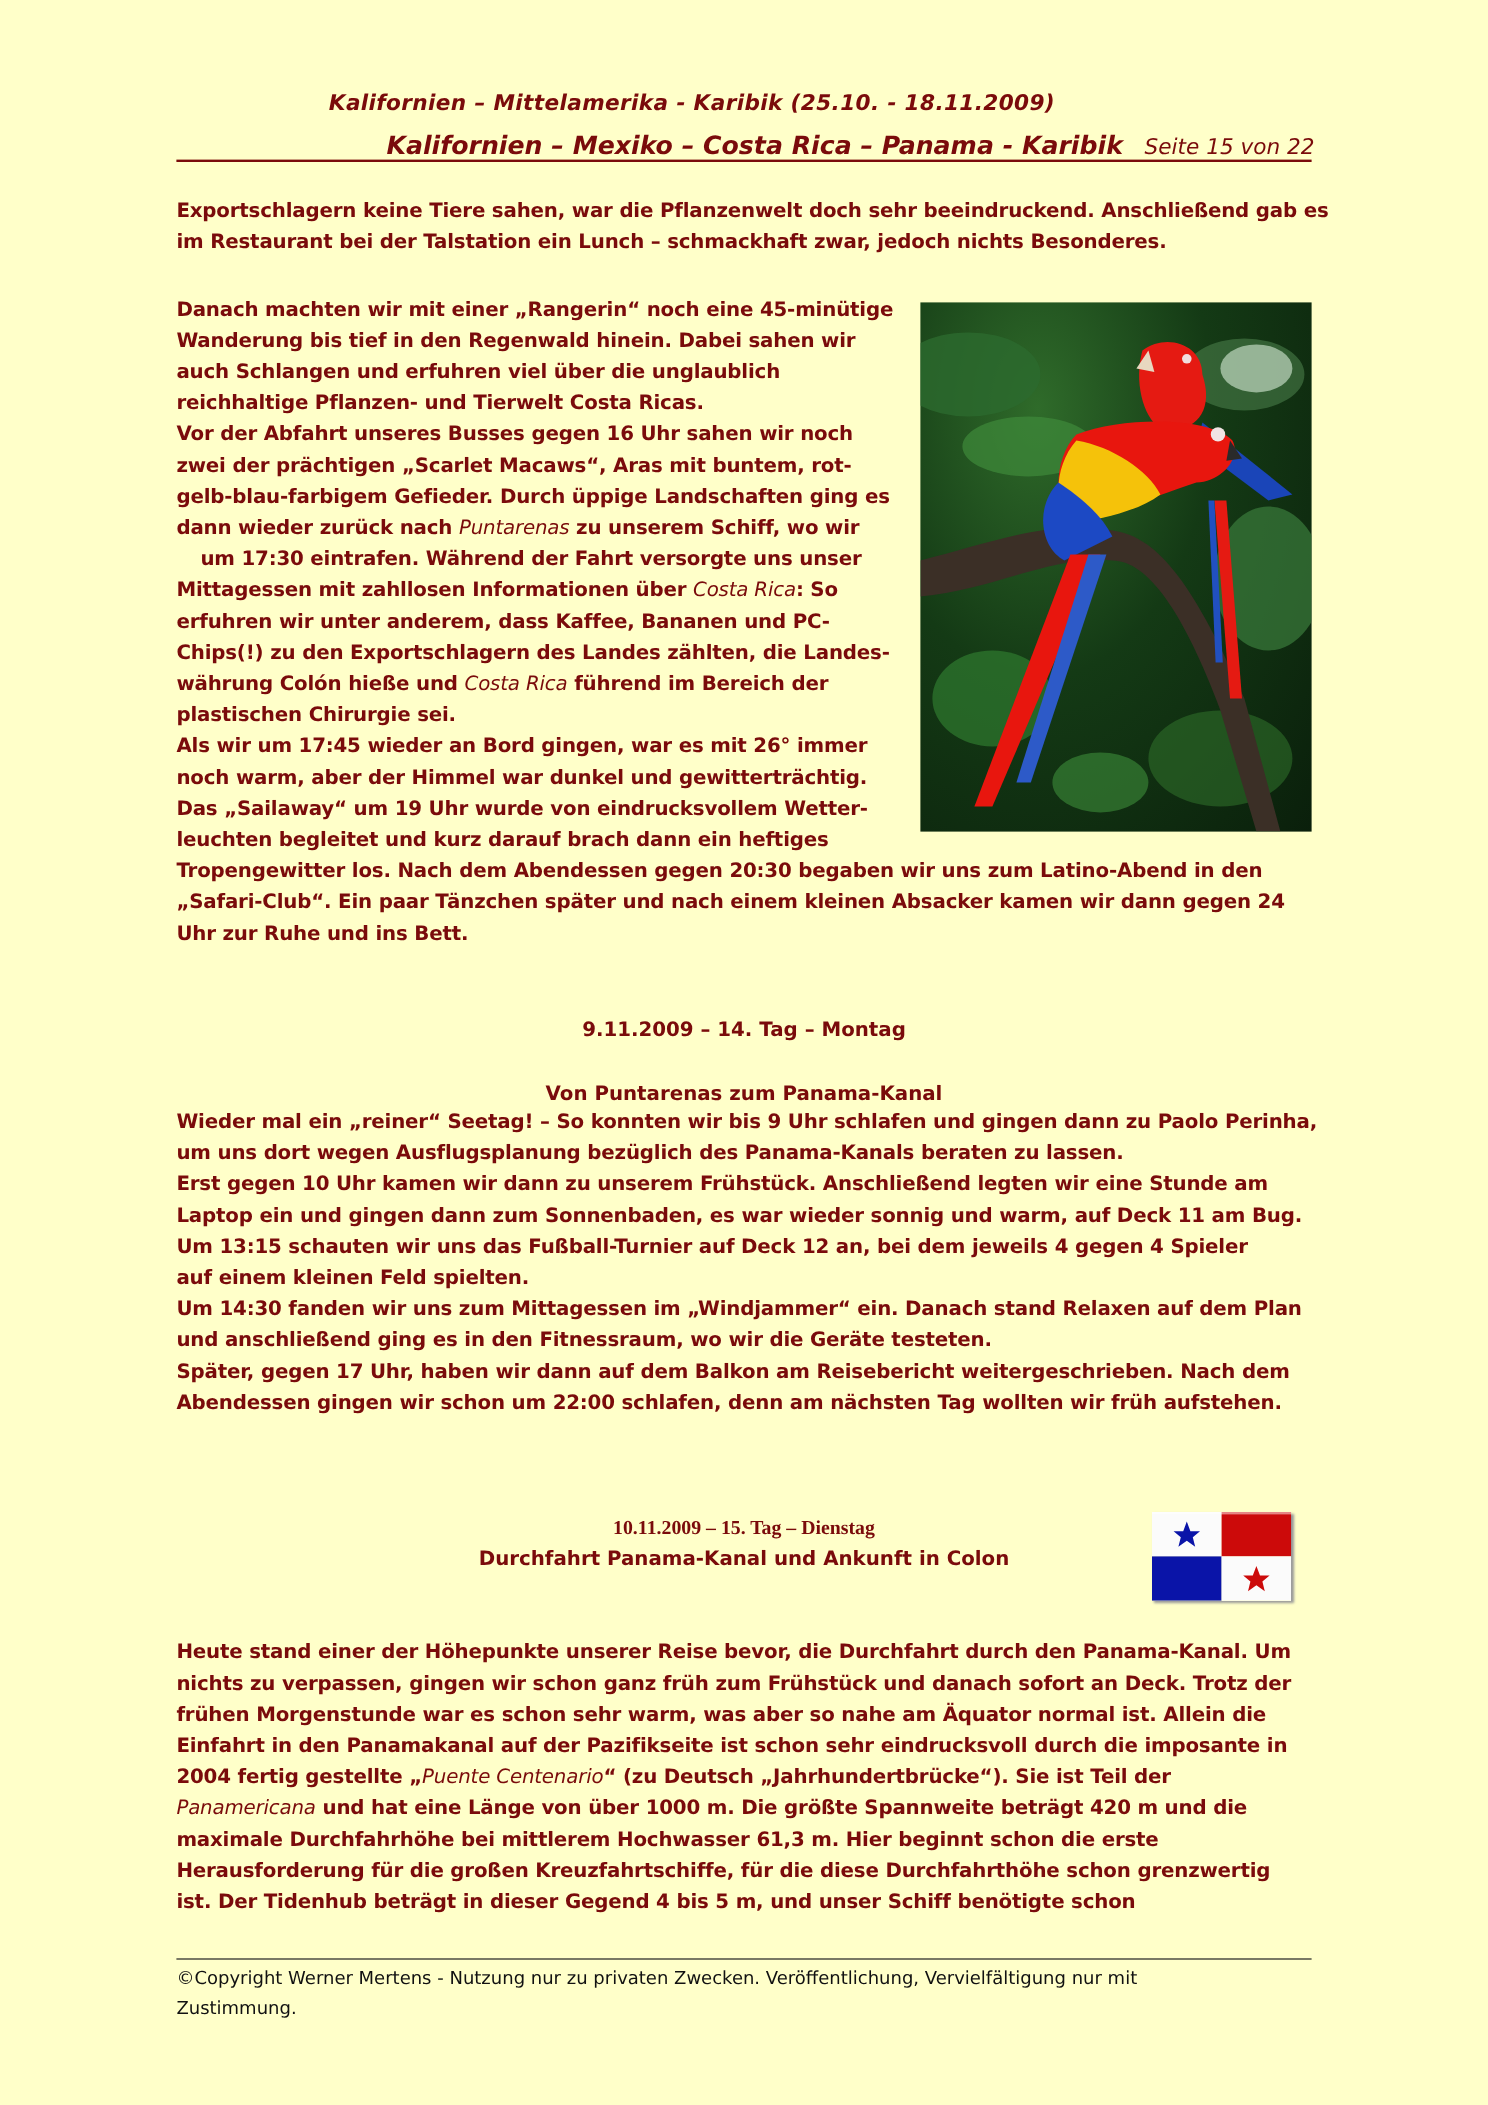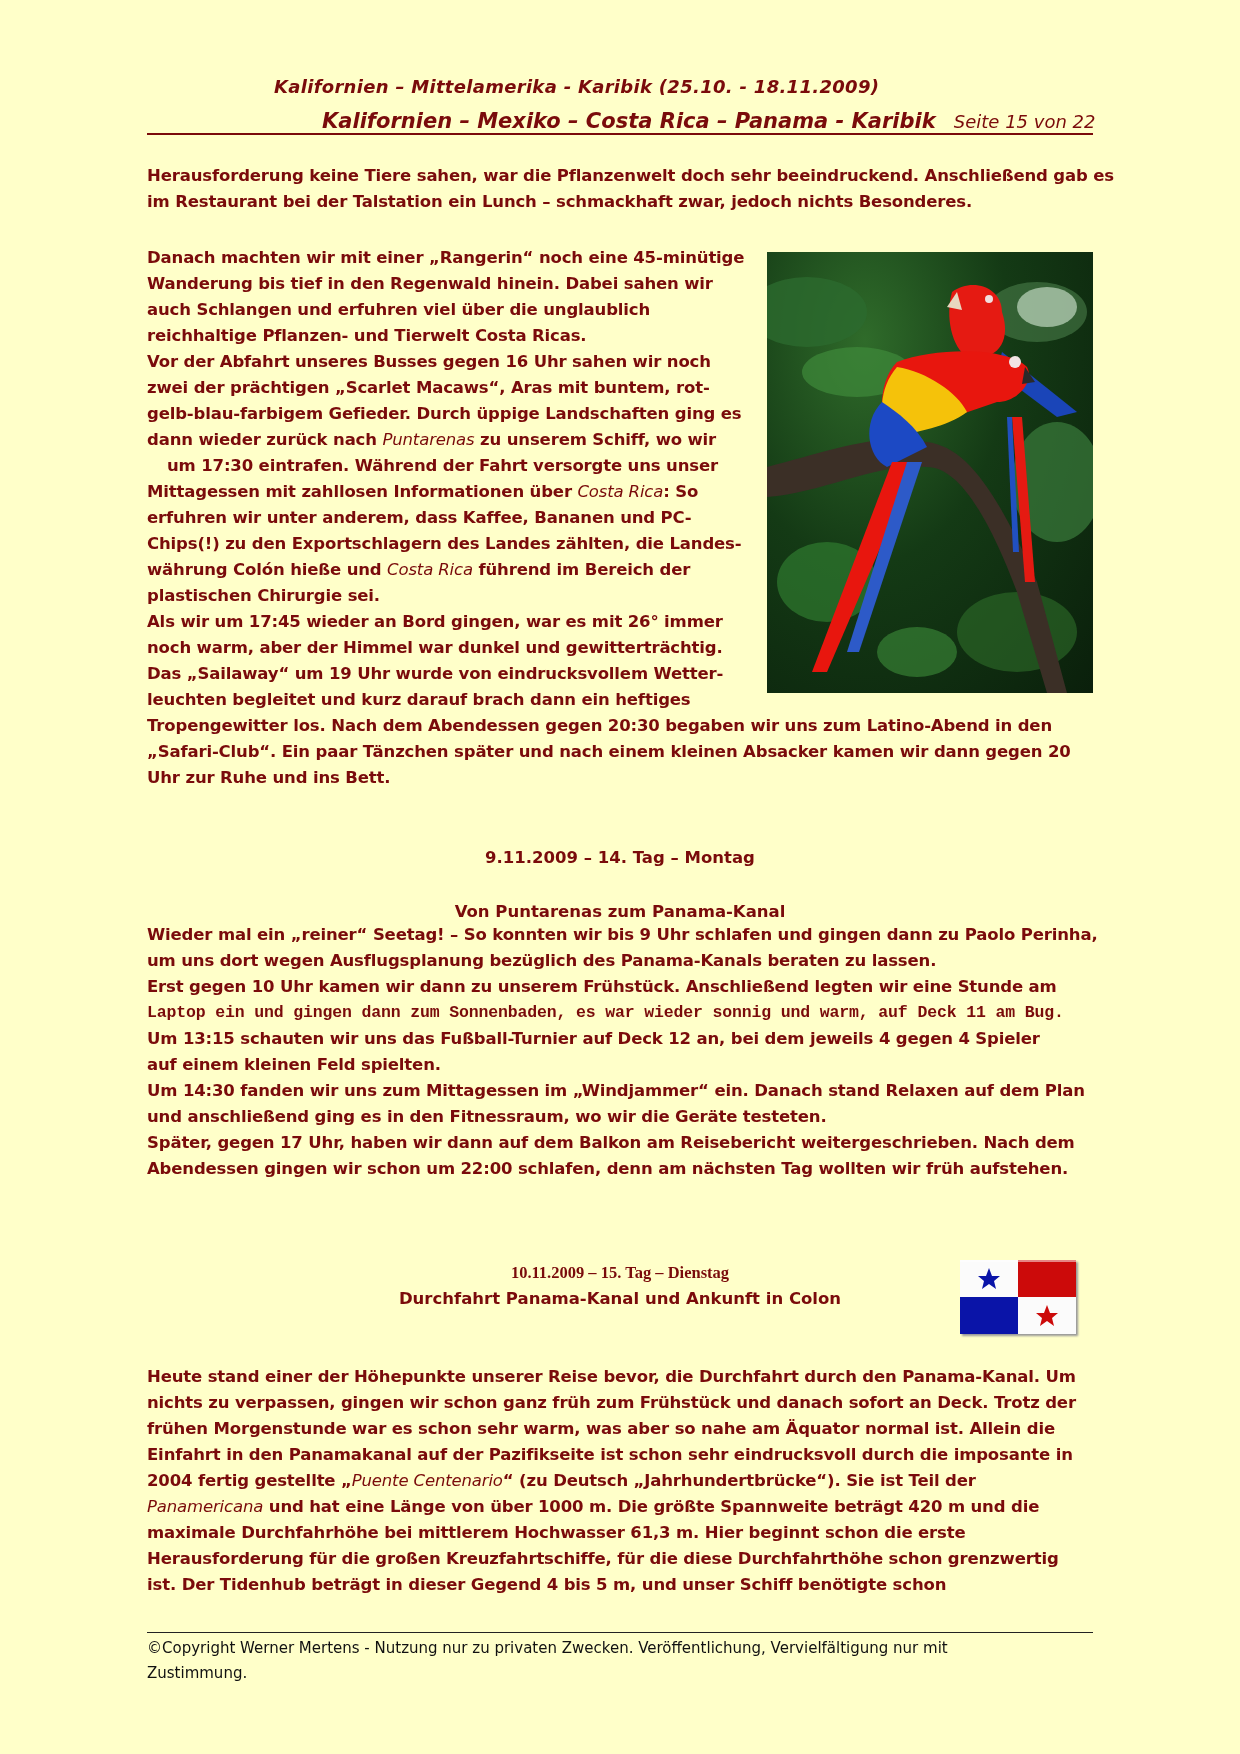--- a/index.html
+++ b/index.html
@@ -58,21 +58,21 @@
   </style>
 </head>
 <body>
 
 <div class="hdr1">Kalifornien – Mittelamerika - Karibik  (25.10.  - 18.11.2009)</div>
 <div class="hdr2">
   <span style="text-decoration: none;">Kalifornien – Mexiko – Costa Rica – Panama - Karibik</span><span class="pg">Seite 15 von 22</span>
 </div>
 <div class="hdr-line"></div>
 
-<div class="p" style="top:163px;">Herausforderung keine Tiere sahen, war die Pflanzenwelt doch sehr beeindruckend. Anschließend gab es</div>
+<div class="p" style="top:163px;">Exportschlagern keine Tiere sahen, war die Pflanzenwelt doch sehr beeindruckend. Anschließend gab es</div>
 <div class="p" style="top:189px;">im Restaurant bei der Talstation ein Lunch – schmackhaft zwar, jedoch nichts Besonderes.</div>
 
 <div class="p" style="top:245px;">Danach machten wir mit einer „Rangerin“ noch eine 45-minütige</div>
 <div class="p" style="top:271px;">Wanderung bis tief in den Regenwald hinein. Dabei sahen wir</div>
 <div class="p" style="top:297px;">auch Schlangen und erfuhren viel über die unglaublich</div>
 <div class="p" style="top:323px;">reichhaltige Pflanzen- und Tierwelt Costa Ricas.</div>
 <div class="p" style="top:349px;">Vor der Abfahrt unseres Busses gegen 16 Uhr sahen wir noch</div>
 <div class="p" style="top:375px;">zwei der prächtigen „Scarlet Macaws“, Aras mit buntem, rot-</div>
 <div class="p" style="top:401px;">gelb-blau-farbigem Gefieder. Durch üppige Landschaften ging es</div>
 <div class="p" style="top:427px;text-align:right;"><span>dann wieder zurück nach </span><i>Puntarenas</i><span> zu unserem Schiff, wo wir</span></div>
@@ -80,21 +80,21 @@
 <div class="p" style="top:479px;"><span>Mittagessen mit zahllosen Informationen über </span><i>Costa Rica</i><span>: So</span></div>
 <div class="p" style="top:505px;">erfuhren wir unter anderem, dass Kaffee, Bananen und PC-</div>
 <div class="p" style="top:531px;">Chips(!) zu den Exportschlagern des Landes zählten, die Landes-</div>
 <div class="p" style="top:557px;"><span>währung Colón hieße und </span><i>Costa Rica</i><span> führend im Bereich der</span></div>
 <div class="p" style="top:583px;">plastischen Chirurgie sei.</div>
 <div class="p" style="top:609px;">Als wir um 17:45 wieder an Bord gingen, war es mit 26° immer</div>
 <div class="p" style="top:635px;">noch warm, aber der Himmel war dunkel und gewitterträchtig.</div>
 <div class="p" style="top:661px;">Das „Sailaway“ um 19 Uhr wurde von eindrucksvollem Wetter-</div>
 <div class="p" style="top:687px;">leuchten begleitet und kurz darauf brach dann ein heftiges</div>
 <div class="p" style="top:713px;">Tropengewitter los. Nach dem Abendessen gegen 20:30 begaben wir uns zum Latino-Abend in den</div>
-<div class="p" style="top:739px;">„Safari-Club“. Ein paar Tänzchen später und nach einem kleinen Absacker kamen wir dann gegen 20</div>
+<div class="p" style="top:739px;">„Safari-Club“. Ein paar Tänzchen später und nach einem kleinen Absacker kamen wir dann gegen 24</div>
 <div class="p" style="top:765px;">Uhr zur Ruhe und ins Bett.</div>
 
 <div class="photo" title="Zwei Scarlet Macaws (Hellrote Aras) auf einem Ast im Regenwald">
   <svg width="326" height="441" viewBox="0 0 326 441" xmlns="http://www.w3.org/2000/svg">
 
     <ellipse cx="40" cy="60" rx="60" ry="35" fill="#2c6a2e" opacity="0.8"></ellipse>
     <ellipse cx="90" cy="120" rx="55" ry="25" fill="#3f8a3a" opacity="0.7"></ellipse>
     <ellipse cx="270" cy="60" rx="50" ry="30" fill="#4a7d4a" opacity="0.6"></ellipse>
     <ellipse cx="290" cy="230" rx="45" ry="60" fill="#3a7c3c" opacity="0.7"></ellipse>
     <ellipse cx="60" cy="330" rx="50" ry="40" fill="#2f7a2f" opacity="0.7"></ellipse>
@@ -120,21 +120,21 @@
     <path d="M140 210 L 80 400 L 92 400 L 155 210 Z" fill="#2d5ac8"></path>
   </svg>
 </div>
 
 <div class="center" style="top:845px;">9.11.2009 – 14. Tag – Montag</div>
 <div class="center" style="top:871px;margin-top:28px;">Von Puntarenas  zum Panama-Kanal</div>
 
 <div class="p" style="top:922px;">Wieder mal ein „reiner“ Seetag! – So konnten wir bis 9 Uhr schlafen und gingen dann zu Paolo Perinha,</div>
 <div class="p" style="top:948px;">um uns dort wegen Ausflugsplanung bezüglich des Panama-Kanals beraten zu lassen.</div>
 <div class="p" style="top:974px;">Erst gegen 10 Uhr kamen wir dann zu unserem Frühstück. Anschließend legten wir eine Stunde am</div>
-<div class="p" style="top:1000px;font-family:Liberation Mono, monospace;">Laptop ein und gingen dann zum Sonnenbaden, es war wieder sonnig und warm, auf Deck 11 am Bug.</div>
+<div class="p" style="top:1000px;">Laptop ein und gingen dann zum Sonnenbaden, es war wieder sonnig und warm, auf Deck 11 am Bug.</div>
 <div class="p" style="top:1026px;">Um 13:15 schauten wir uns das Fußball-Turnier auf Deck 12 an, bei dem jeweils 4 gegen 4 Spieler</div>
 <div class="p" style="top:1052px;">auf einem kleinen Feld spielten.</div>
 <div class="p" style="top:1078px;">Um 14:30 fanden wir uns zum Mittagessen im „Windjammer“ ein. Danach stand Relaxen auf dem Plan</div>
 <div class="p" style="top:1104px;">und anschließend ging es in den Fitnessraum, wo wir die Geräte testeten.</div>
 <div class="p" style="top:1130px;">Später, gegen 17 Uhr, haben wir dann auf dem Balkon am Reisebericht weitergeschrieben. Nach dem</div>
 <div class="p" style="top:1156px;">Abendessen gingen wir schon um 22:00 schlafen, denn am nächsten Tag wollten wir früh aufstehen.</div>
 
 <div class="center" style="top:1260px;font-family:Liberation Serif, serif;">10.11.2009 – 15. Tag – Dienstag</div>
 <div class="center" style="top:1286px;">Durchfahrt Panama-Kanal und Ankunft in Colon</div>
 

